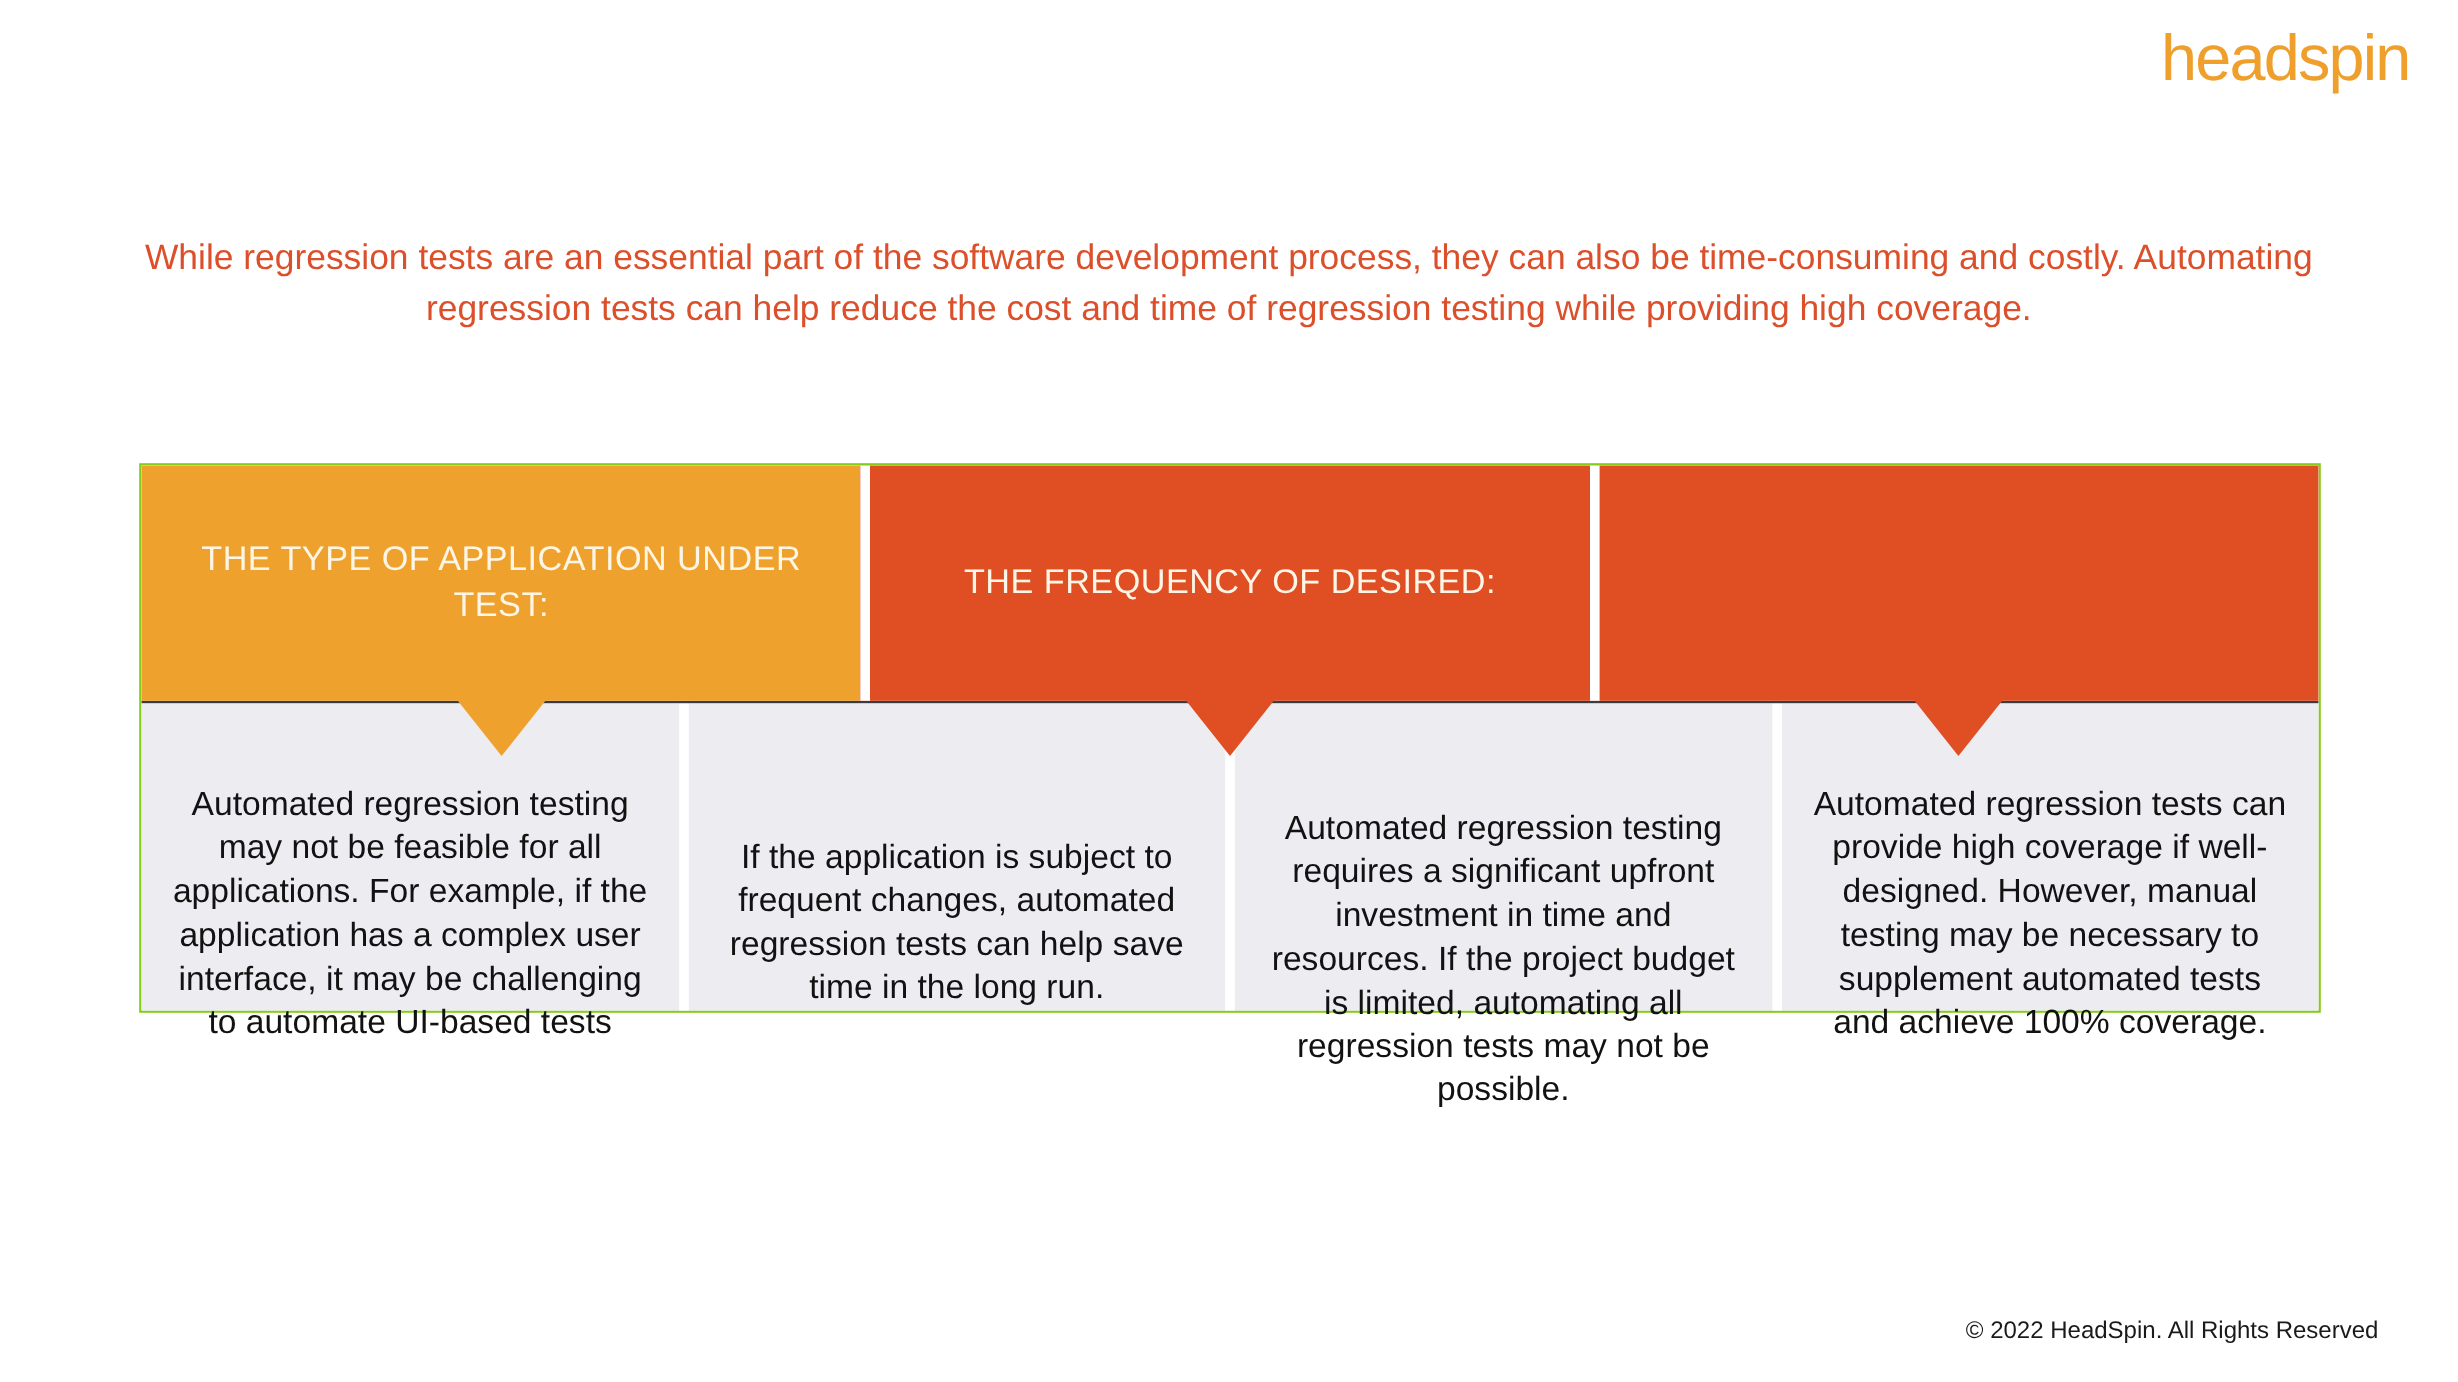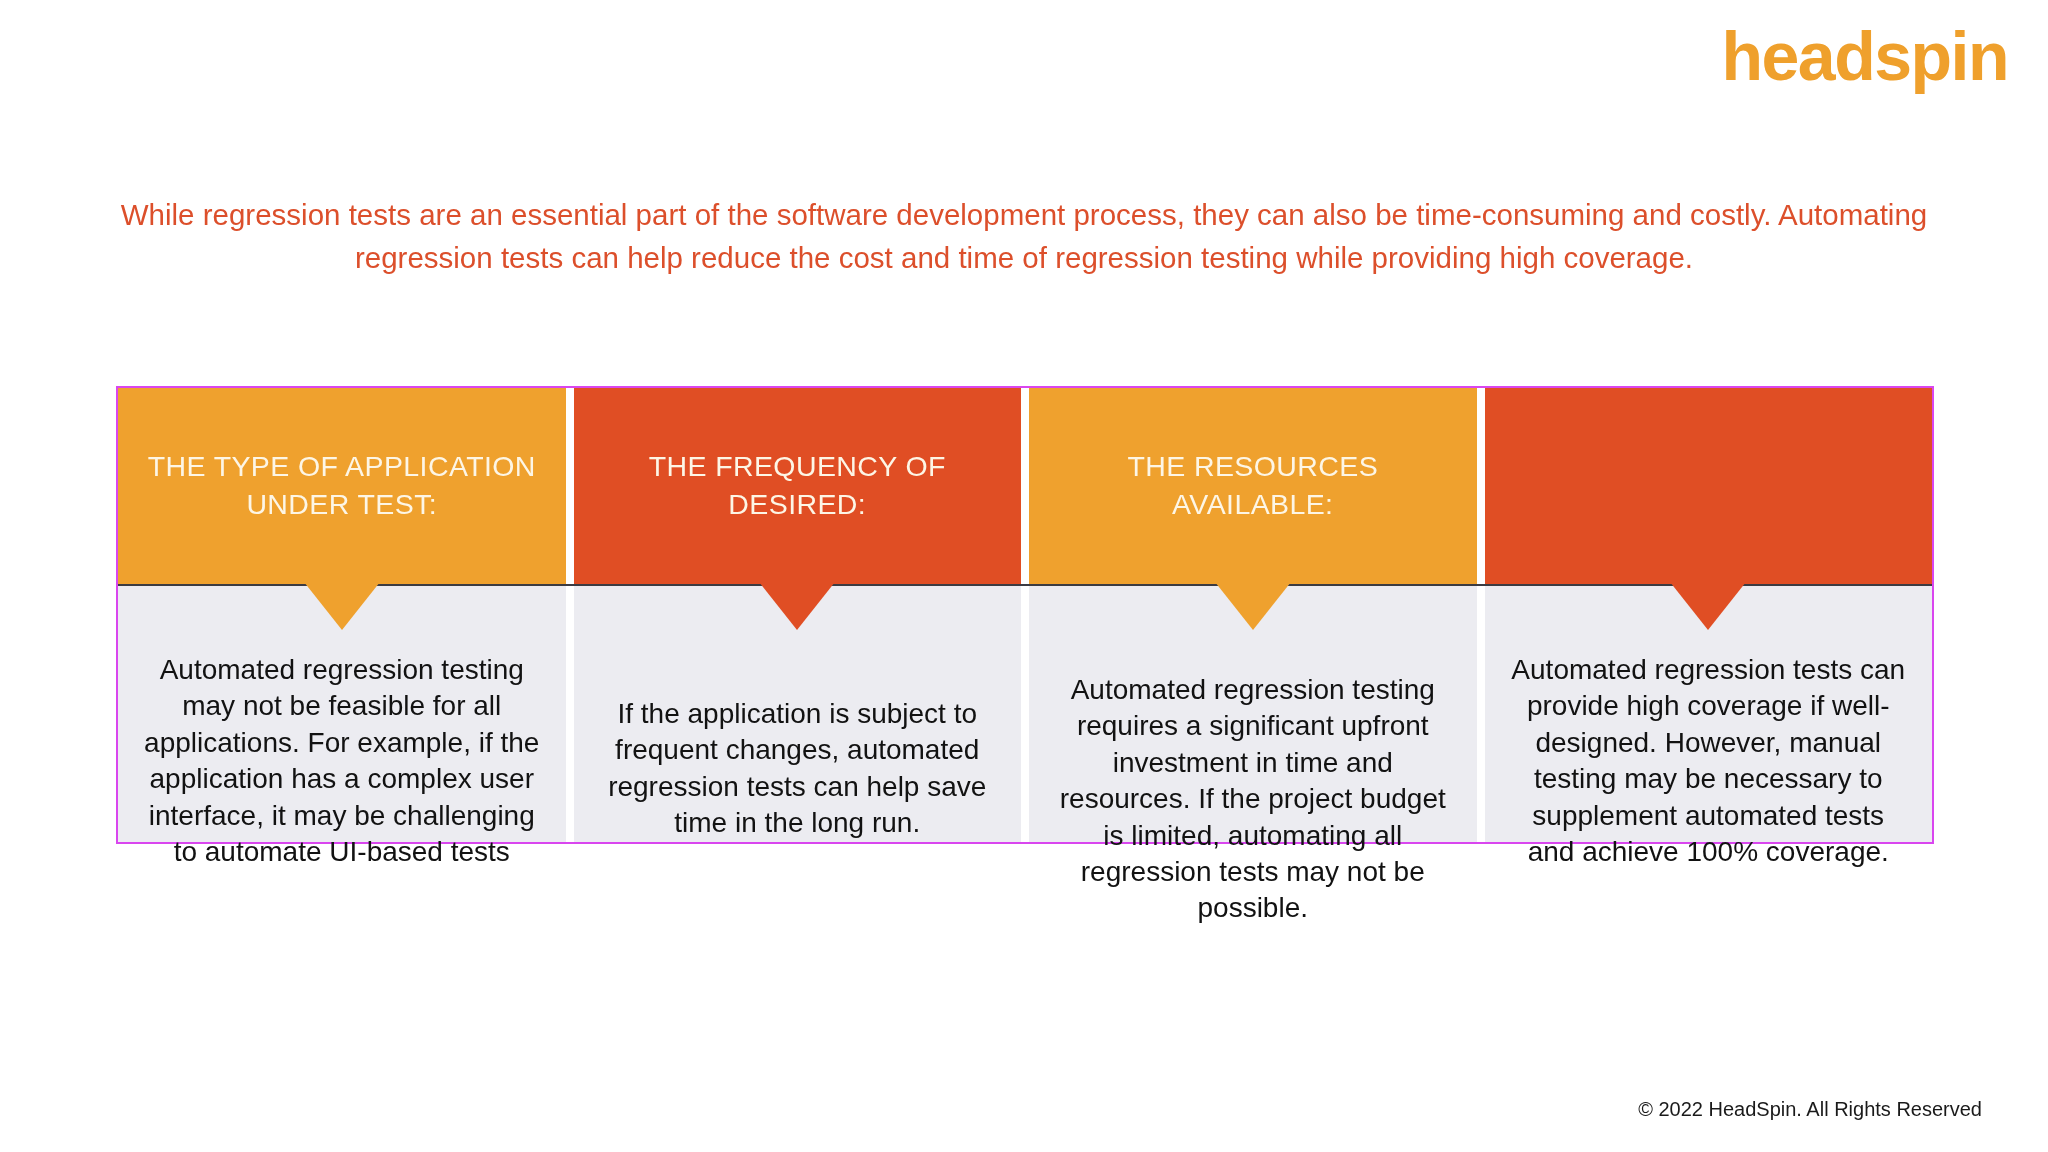--- a/index.html
+++ b/index.html
@@ -17,22 +17,22 @@
 
   
   .logo-wrap {
     position: absolute;
     top: 22px;
     right: 40px;
     text-align: right;
   }
   .logo-text {
     font-family: "Liberation Sans", sans-serif;
-    font-weight: bold;
-    font-size: 68px;
+    font-weight: normal;
+    font-size: 54px;
     line-height: 1;
     color: #EFA02C;
     letter-spacing: -1.5px;
   }
 
   
   .heading-block {
     position: absolute;
     top: 172px;
     left: 0;
@@ -57,21 +57,21 @@
     padding: 0 107px;
     box-sizing: border-box;
   }
 
   
   .table-wrap {
     position: absolute;
     left: 116px;
     top: 386px;
     width: 1818px;
-    border: 2px solid #d946ef;
+    border: 2px solid #84cc16;
     box-sizing: border-box;
     background: #ffffff;
   }
   .table-row {
     display: flex;
     width: 100%;
   }
 
   
   .header-row {
@@ -164,24 +164,20 @@
 
   <div class="table-row header-row">
     <div class="header-cell" style="background: rgb(239, 161, 46);">
       <div class="header-label">THE TYPE OF APPLICATION UNDER TEST:</div>
       <div class="notch" style="border-top-color: rgb(239, 161, 46);"></div>
     </div>
     <div class="header-cell" style="background: rgb(224, 78, 36);">
       <div class="header-label">THE FREQUENCY OF DESIRED:</div>
       <div class="notch" style="border-top-color: rgb(224, 78, 36);"></div>
     </div>
-    <div class="header-cell" style="background: rgb(239, 161, 46);">
-      <div class="header-label">THE RESOURCES AVAILABLE:</div>
-      <div class="notch" style="border-top-color: rgb(239, 161, 46);"></div>
-    </div>
     <div class="header-cell" style="background: rgb(224, 78, 36);">
       <div class="notch" style="border-top-color: rgb(224, 78, 36);"></div>
     </div>
   </div>
 
   <div class="table-row body-row">
     <div class="body-cell align-upper">
       <div class="body-text">Automated regression testing may not be feasible for all applications. For example, if the application has a complex user interface, it may be challenging to automate UI-based tests</div>
     </div>
     <div class="body-cell align-mid">

